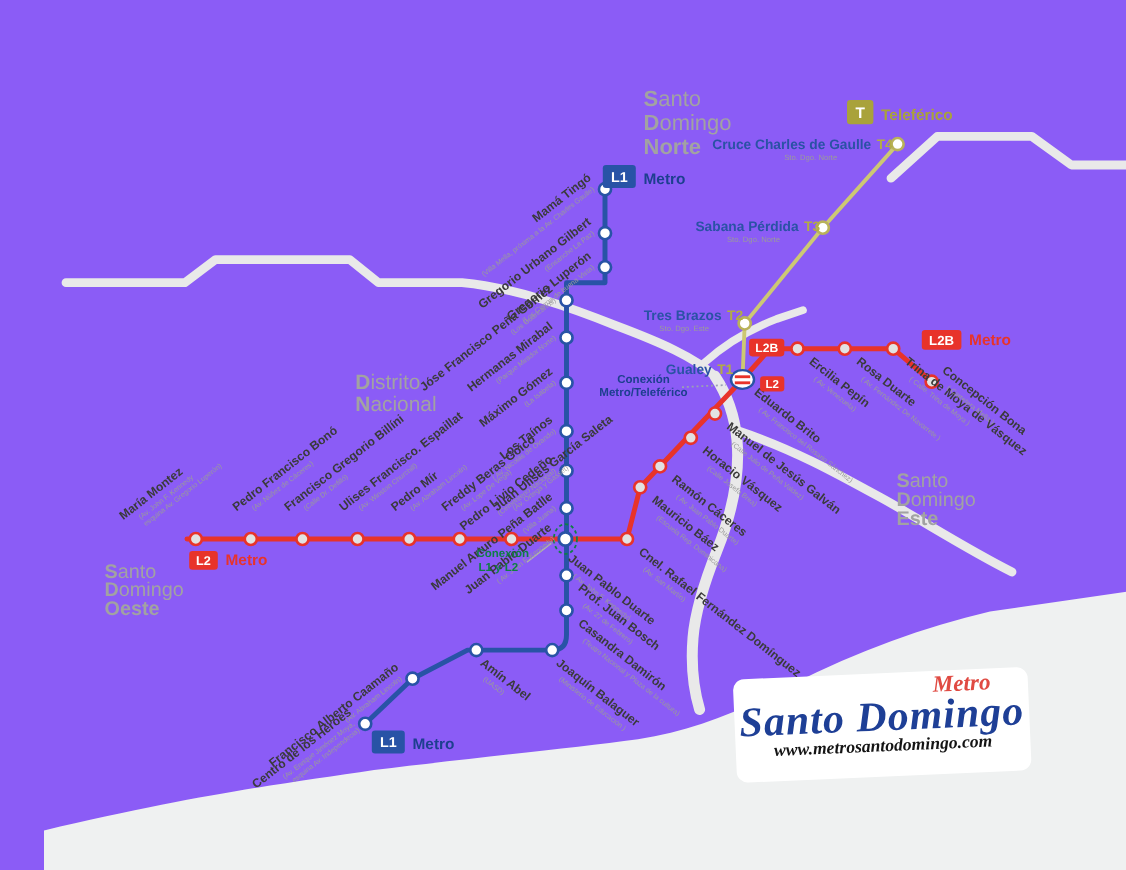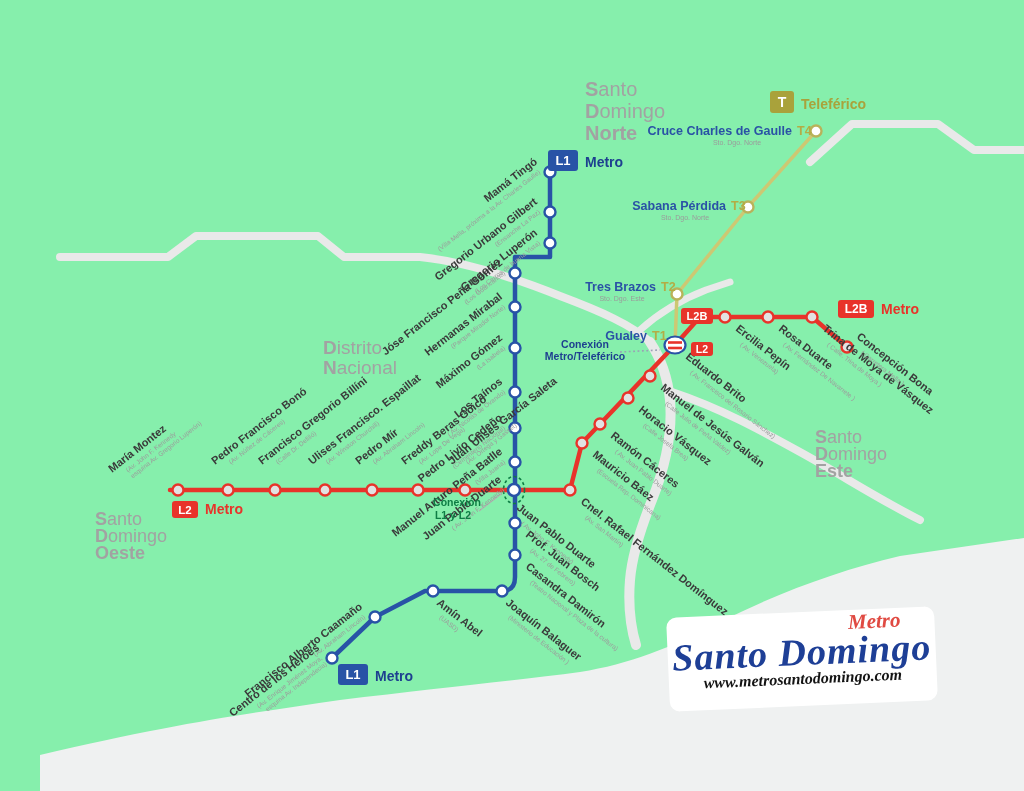--- a/index.html
+++ b/index.html
@@ -1,16 +1,16 @@
 <!DOCTYPE html>
 <html><head>
 <meta charset="utf-8">
 <style>
   html,body{margin:0;padding:0;background:#ffffff;}
-  .stage{position:relative;width:1024px;height:791px;background:#86efac;overflow:hidden;
+  .stage{position:relative;width:1024px;height:791px;background:#8b5cf6;overflow:hidden;
          font-family:"Liberation Sans",sans-serif;}
   #map-svg{position:absolute;left:0;top:0;}
   .logo-card{position:absolute;left:668px;top:612px;width:268px;height:94px;background:#ffffff;
              border-radius:10px;transform:rotate(-2.5deg);text-align:center;
              font-family:"Liberation Serif",serif;font-style:italic;font-weight:bold;}
   .logo-metro{display:block;margin:2px 34px 0 0;text-align:right;font-size:21px;color:#e04a42;line-height:20px;}
   .logo-title{display:block;font-size:38px;color:#1e3f96;line-height:36px;letter-spacing:1px;}
   .logo-url{display:block;font-size:16px;color:#141414;line-height:18px;}
 </style>
 </head>

